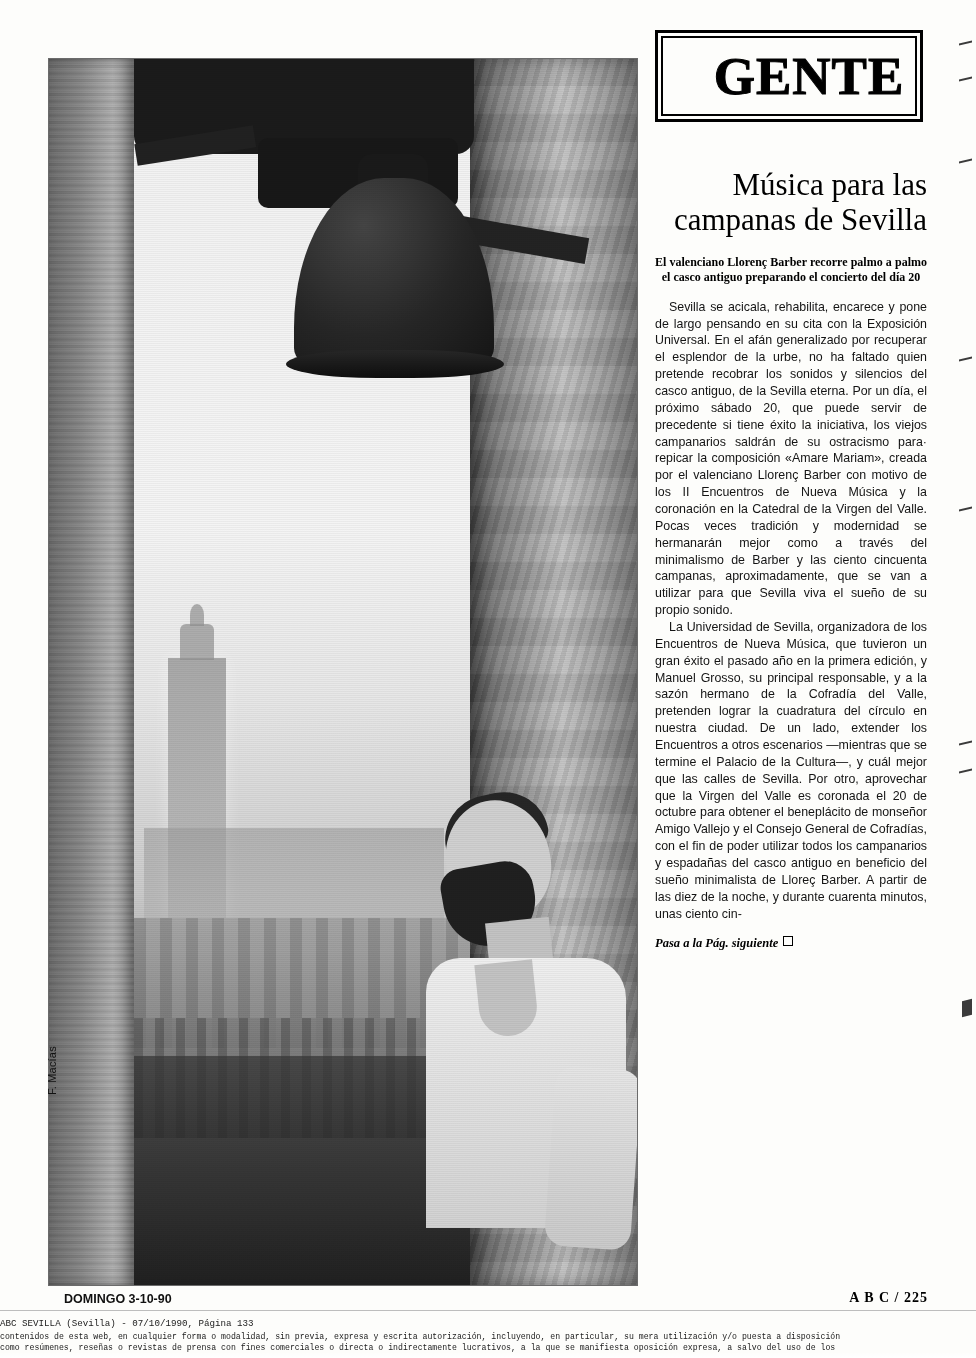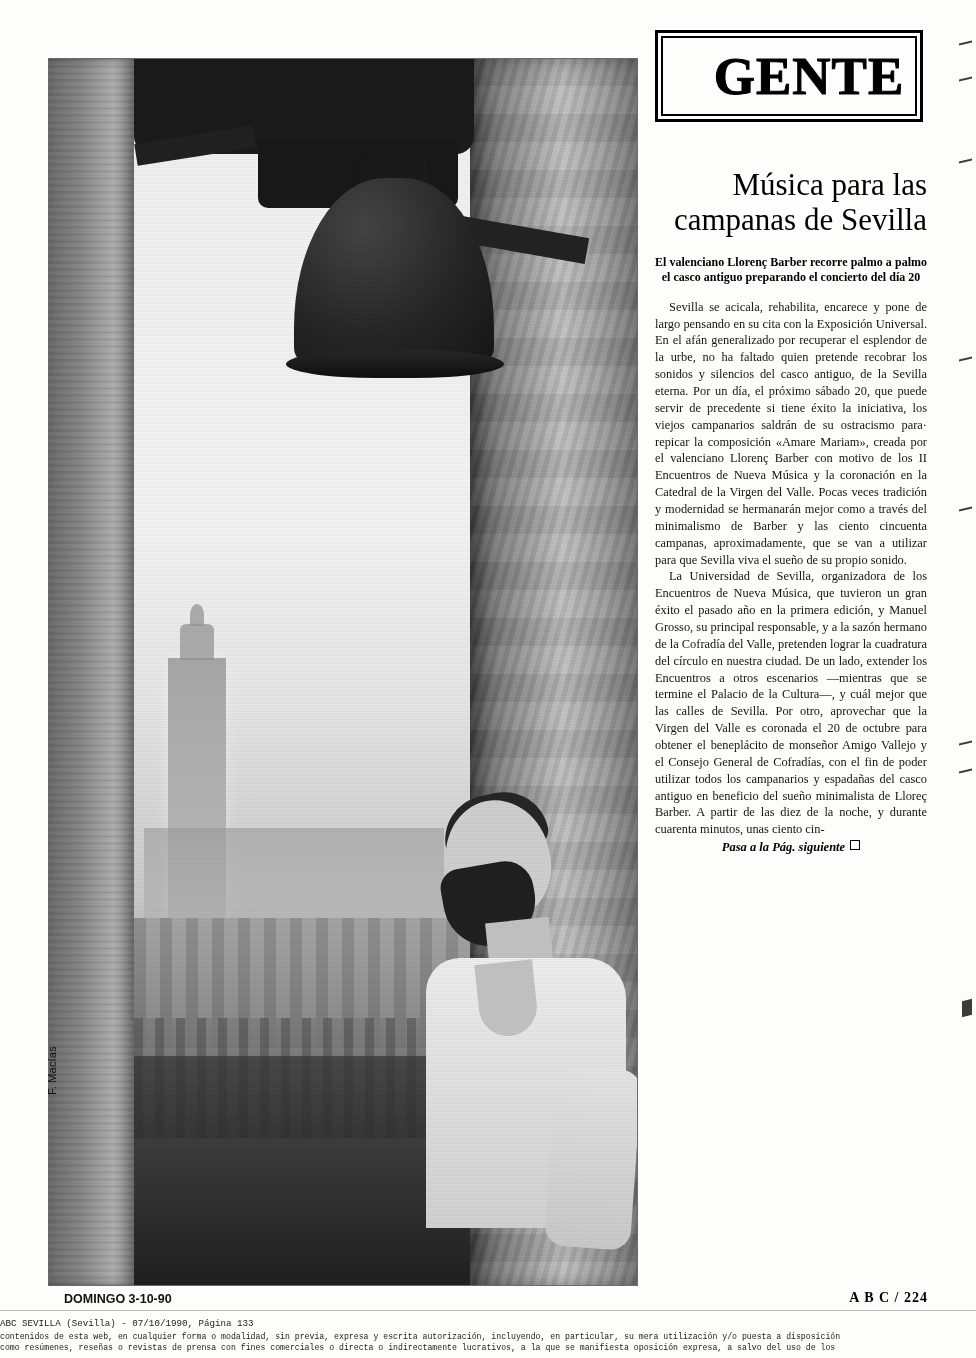--- a/index.html
+++ b/index.html
@@ -361,31 +361,31 @@
     font-weight: 700;
     font-size: 12px;
     line-height: 1.22;
     text-align: justify;
     text-align-last: center;
     color: #000;
     margin-bottom: 14px;
   }
 
   .body-text {
-    font-family: Liberation Serif, serif;
+    font-family: Liberation Sans, sans-serif;
     font-size: 12.4px;
     line-height: 1.36;
     text-align: justify;
     color: #141414;
   }
   .body-text p { margin: 0; text-indent: 14px; }
 
   .pasa {
-    margin-top: 2px;
-    text-align: center;
+    margin-top: 14px;
+    text-align: left;
     font-family: "Liberation Serif", serif;
     font-style: italic;
     font-weight: 700;
     font-size: 12.5px;
     color: #000;
   }
   .pasa .sq {
     display: inline-block;
     width: 8px; height: 8px;
     border: 1px solid #000;
@@ -517,21 +517,21 @@
       <p>Sevilla se acicala, rehabilita, encarece y pone de largo pensando en su cita con la Exposición Universal. En el afán generalizado por recuperar el esplendor de la urbe, no ha faltado quien pretende recobrar los sonidos y silencios del casco antiguo, de la Sevilla eterna. Por un día, el próximo sábado 20, que puede servir de precedente si tiene éxito la iniciativa, los viejos campanarios saldrán de su ostracismo para· repicar la composición «Amare Mariam», creada por el valenciano Llorenç Barber con motivo de los II Encuentros de Nueva Música y la coronación en la Catedral de la Virgen del Valle. Pocas veces tradición y modernidad se hermanarán mejor como a través del minimalismo de Barber y las ciento cincuenta campanas, aproximadamente, que se van a utilizar para que Sevilla viva el sueño de su propio sonido.</p>
       <p>La Universidad de Sevilla, organizadora de los Encuentros de Nueva Música, que tuvieron un gran éxito el pasado año en la primera edición, y Manuel Grosso, su principal responsable, y a la sazón hermano de la Cofradía del Valle, pretenden lograr la cuadratura del círculo en nuestra ciudad. De un lado, extender los Encuentros a otros escenarios —mientras que se termine el Palacio de la Cultura—, y cuál mejor que las calles de Sevilla. Por otro, aprovechar que la Virgen del Valle es coronada el 20 de octubre para obtener el beneplácito de monseñor Amigo Vallejo y el Consejo General de Cofradías, con el fin de poder utilizar todos los campanarios y espadañas del casco antiguo en beneficio del sueño minimalista de Lloreç Barber. A partir de las diez de la noche, y durante cuarenta minutos, unas ciento cin-</p>
     </div>
 
     <div class="pasa">
       <span>Pasa a la Pág. siguiente</span><span class="sq"></span>
     </div>
   </div>
 
   <div class="footer-date">DOMINGO 3-10-90</div>
-  <div class="footer-abc">A B C / 224</div>
+  <div class="footer-abc">A B C / 225</div>
 
   <div class="legal-divider"></div>
   <div class="legal">
     <div class="srcline clip">ABC SEVILLA (Sevilla) - 07/10/1990, Página 133</div>
     <div class="clip">contenidos de esta web, en cualquier forma o modalidad, sin previa, expresa y escrita autorización, incluyendo, en particular, su mera utilización y/o puesta a disposición</div>
     <div class="clip">como resúmenes, reseñas o revistas de prensa con fines comerciales o directa o indirectamente lucrativos, a la que se manifiesta oposición expresa, a salvo del uso de los</div>
 
   </div>
   <div class="bottom-fade"></div>
 

